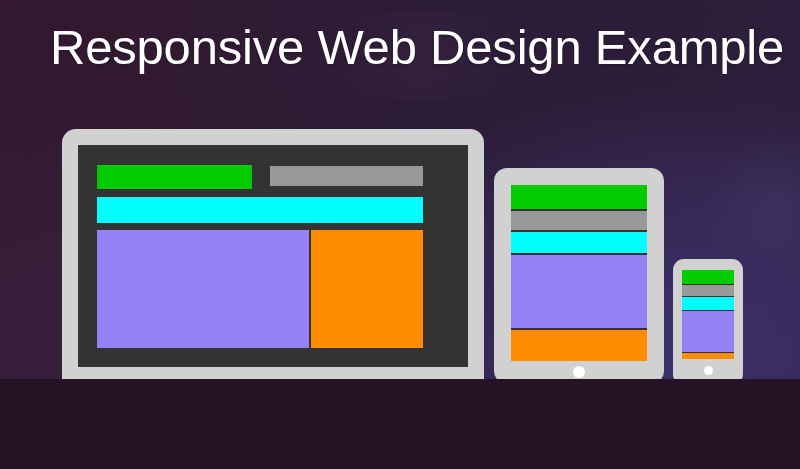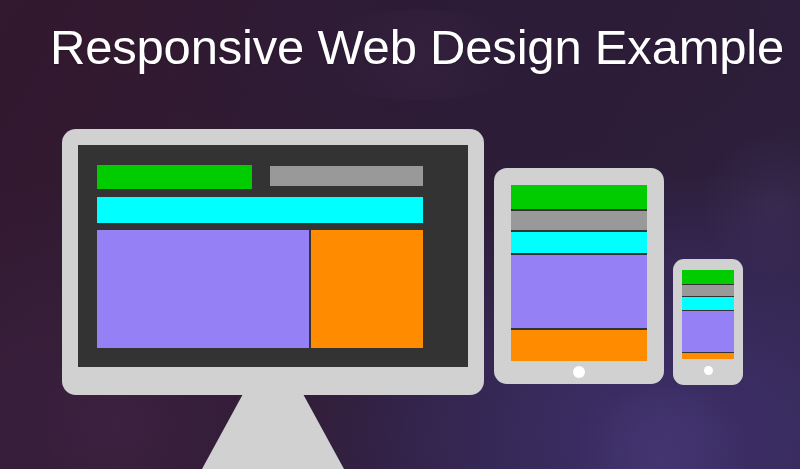--- a/index.html
+++ b/index.html
@@ -8,21 +8,21 @@
     padding: 0;
     background: #241225;
   }
   body {
     font-family: "Liberation Sans", sans-serif;
   }
 
   #stage {
     position: relative;
     width: 800px;
-    height: 469px;
+    height: 379px;
     overflow: hidden;
     background-color: #2b1830;
     background-image:
       radial-gradient(ellipse 520px 360px at 84% 92%, rgba(62,48,108,0.95) 0%, rgba(62,48,108,0.45) 45%, rgba(62,48,108,0) 72%),
       radial-gradient(ellipse 460px 320px at 12% 88%, rgba(58,32,62,0.85) 0%, rgba(58,32,62,0.25) 55%, rgba(58,32,62,0) 78%),
       radial-gradient(ellipse 560px 300px at 72% 8%, rgba(44,28,56,0.9) 0%, rgba(44,28,56,0.3) 55%, rgba(44,28,56,0) 80%),
       linear-gradient(118deg, #33182f 0%, #301b33 34%, #2c1d38 62%, #2f2445 100%);
   }
 
   

